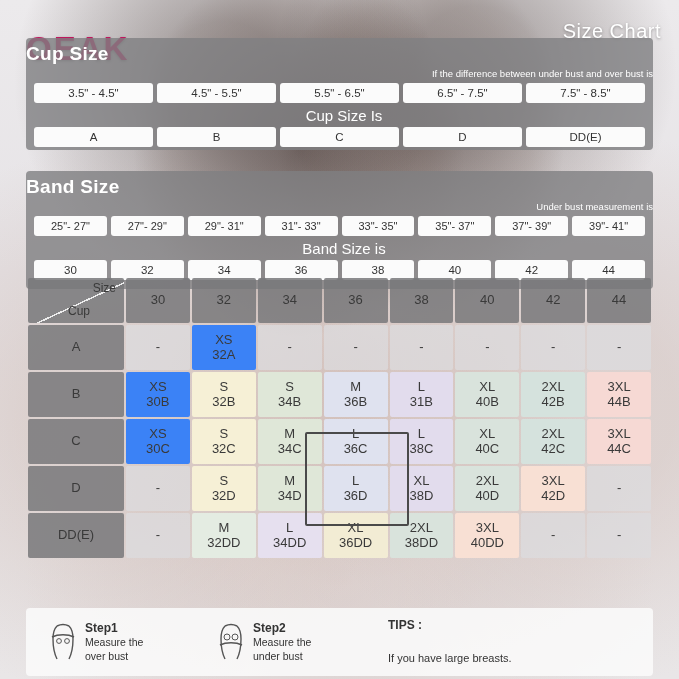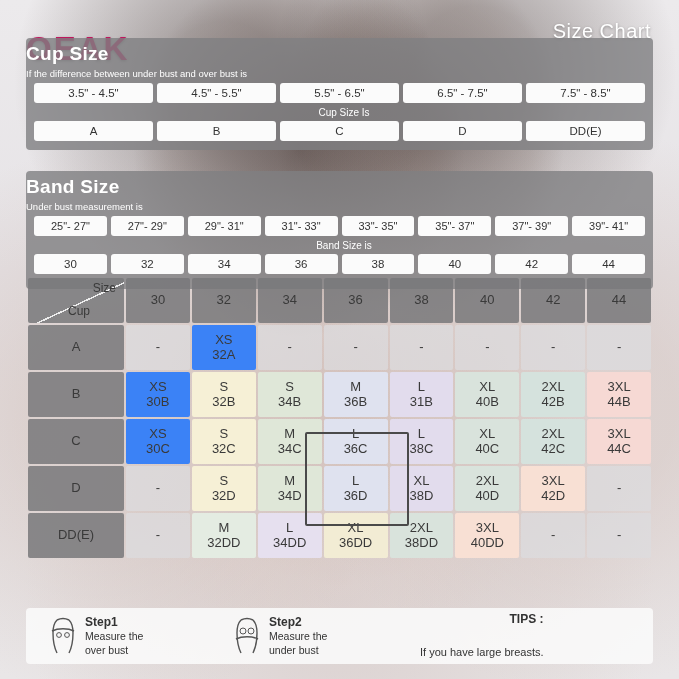--- a/index.html
+++ b/index.html
@@ -33,41 +33,41 @@
   .wrap { position:absolute; inset:0; }
 
   
   .logo {
     position:absolute; left:26px; top:14px;
     color:#be185d; font-size:33px; font-weight:bold; letter-spacing:2px;
     text-shadow:0 1px 3px rgba(0,0,0,.35);
     margin-top:16px;
   }
   .size-chart-title {
-    position:absolute; right:28px; top:20px;
+    position:absolute; right:18px; top:20px;
     color:#ffffff; font-size:20px; letter-spacing:.5px;
     text-shadow:0 1px 3px rgba(0,0,0,.35);
     margin-left:8px;
   }
 
   
   .panel {
     position:absolute;
     background:rgba(128,128,130,0.80);
     border-radius:4px;
   }
   .panel-title {
     text-align:left; color:#fff; font-size:19px; font-weight:bold;
     letter-spacing:.3px; padding-top:5px;
   }
   .panel-sub {
-    text-align:left; color:#fff; font-size:9.5px; padding:3px 0 4px 0;
+    text-align:right; color:#fff; font-size:9.5px; padding:3px 0 4px 0;
   }
   .panel-sub2 {
-    text-align:center; color:#fff; font-size:10px; padding:4px 0 3px 9px;border-radius:6px;
+    text-align:center; color:#fff; font-size:15px; padding:4px 0 3px 9px;border-radius:6px;
   }
   .cells {
     display:flex; gap:4px; padding:0 8px;
   }
   .cell {
     flex:1 1 0; background:#fbfbfb; border-radius:3px;
     text-align:center; font-size:11.5px; color:#333;
     padding:4px 0 4px 0; white-space:nowrap;
   }
   .cell.small { font-size:11px; }
@@ -127,31 +127,31 @@
   
   .highlight-box {
     position:absolute;
     border:2px solid #4a4a4a;
     pointer-events:none;
     border-radius:2px;
   }
 
   
   .footer {
-    position:absolute; left:26px; top:608px; width:627px; height:56px;
+    position:absolute; left:26px; top:608px; width:627px; height:68px;
     background:rgba(250,250,250,0.88);
     border-radius:4px;
-    display:flex; align-items:center;gap:16px;
+    display:flex; align-items:center;
   }
   .step {
     display:flex; align-items:center; gap:7px; padding-left:22px; width:168px;
   }
   .step .txt { font-size:10.5px; color:#333; line-height:1.25; }
   .step .txt b { font-size:12px; display:block; }
-  .tips { padding-left:26px; font-size:11px; color:#333; line-height:1.45;text-align:right; }
+  .tips { padding-left:26px; font-size:11px; color:#333; line-height:1.45; }
   .tips b { font-size:12px; }
   svg { display:block; }
 </style>
 </head>
 <body>
 
 <div class="bg"></div>
 
 <div class="wrap">
 

